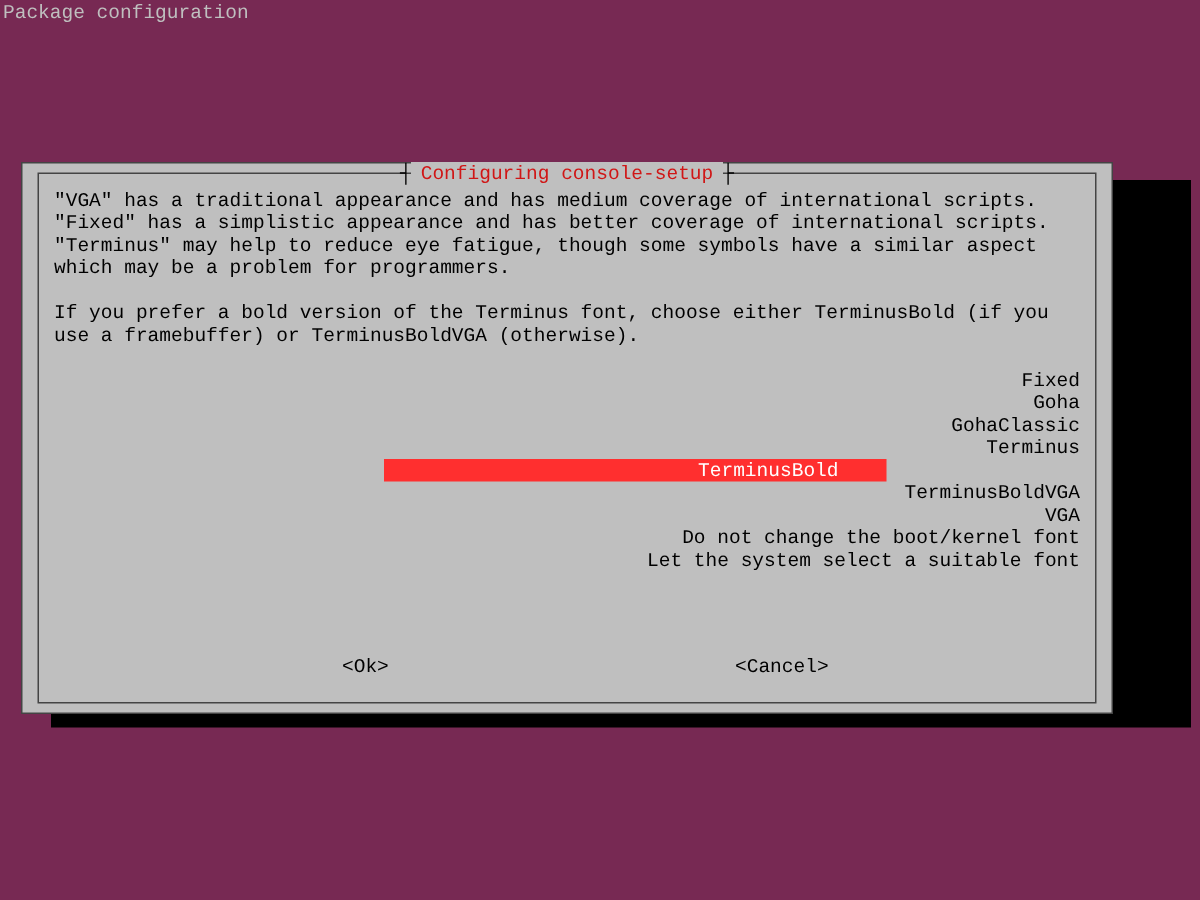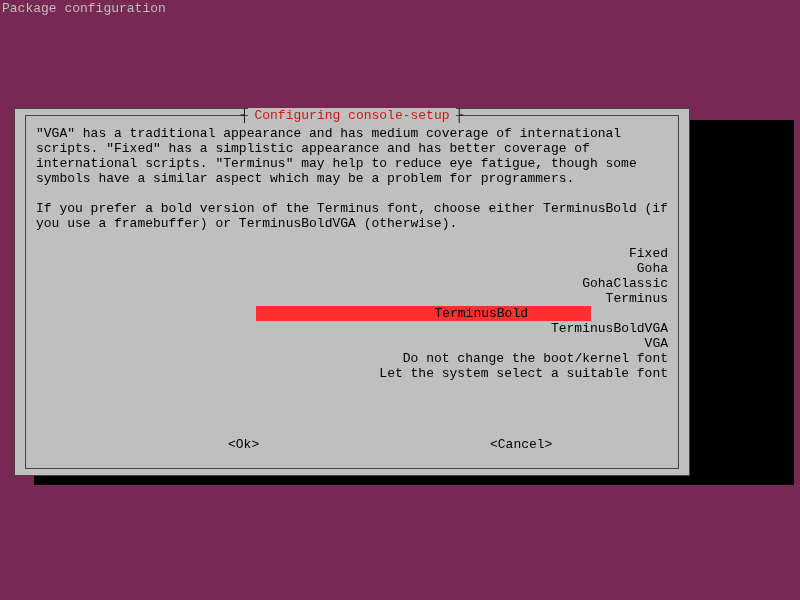--- a/index.html
+++ b/index.html
@@ -25,21 +25,21 @@
       top: 120px;
       left: 34px;
       width: 760px;
       height: 365px;
       background: #000;
     }
     .dialog {
       position: absolute;
       top: 108px;
       left: 14px;
-      width: 676px;
+      width: 728px;
       height: 368px;
       background: #bfbfbf;
       border: 1px solid #444;
     }
     .dialog-inner {
       position: absolute;
       top: 6px;
       left: 10px;
       right: 10px;
       bottom: 6px;
@@ -80,24 +80,24 @@
     }
     .option {
       height: 15px;
       white-space: pre;
       color: #000;
       cursor: pointer;
       text-align: right;
     }
     .option.selected {
       background: #ff2f2f;
-      color: #000000;
+      color: #ffffff;
       display: inline-block;
       min-width: 335px;
-      padding-right: 63px;
+      padding-right: 32px;
     }
     .option.selected::after { content: ""; }
     .buttons {
       position: absolute;
       bottom: 16px;
       left: 0;
       right: 0;
       color: #000;
       text-align: right;
     }

